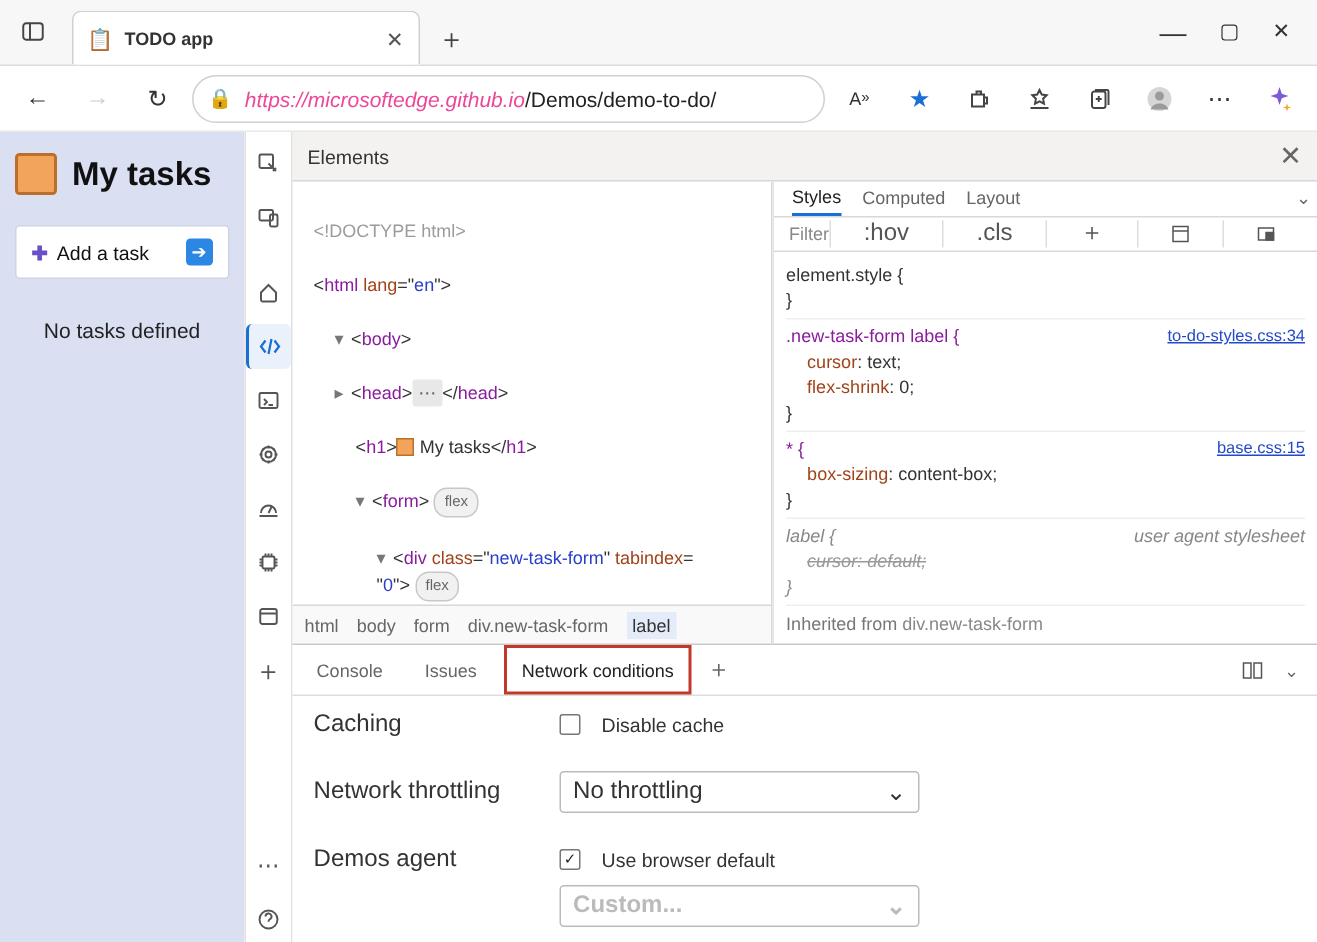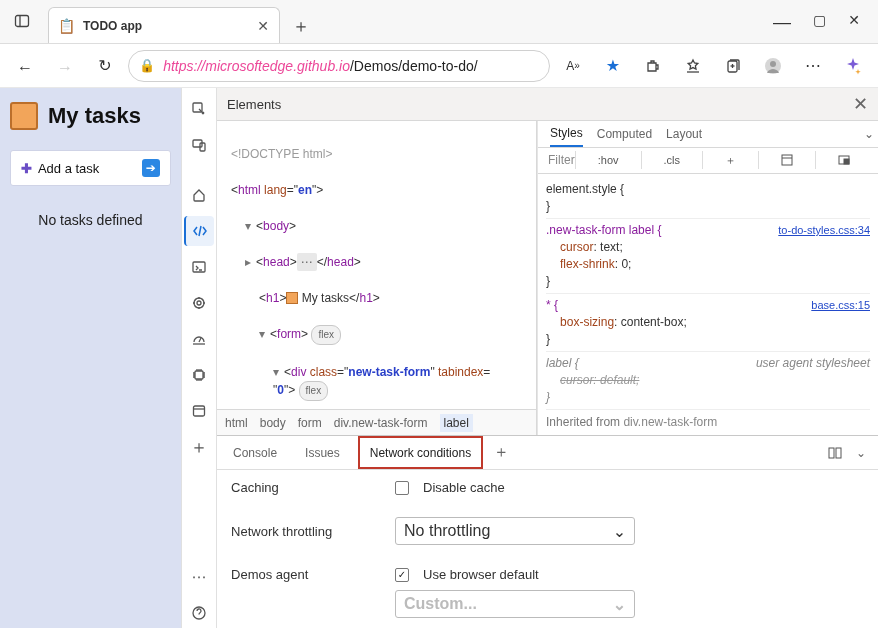--- a/index.html
+++ b/index.html
@@ -50,60 +50,60 @@
 .dt-top { height:30px; background:#f3f2f1; border-bottom:1px solid #d8d8d8; display:flex; align-items:center; padding:16px 10px; font-size:13px; color:#333;}
 .dt-top .xbtn { margin-left:auto; color:#666; font-size:18px;}
 
 .dt-body { flex:1; display:flex; overflow:hidden; }
 
 
 .el-col { width: 320px; display:flex; flex-direction:column; border-right:1px solid #d8d8d8;}
 .el-tree { flex:1; padding:6px 4px 6px 14px; font-family:Consolas,monospace; font-size:12px; line-height:18px; color:#333; overflow:hidden; white-space:pre-wrap; word-break:break-word;}
 .kw { color:#8a1d9d;}
 .attr-n { color:#a1431a;}
-.attr-v { color:#2a40c9;font-weight:bold;}
+.attr-v { color:#2a40c9;}
 .gray { color:#9b9b9b;}
 .pill { display:inline-block; padding:0px 6px; border:1px solid #c8c8c8; border-radius:9px; background:#f1f1f1; font-size:10px; color:#666; vertical-align:middle;}
 .tri { color:#777; display:inline-block; width:11px;}
 .line { padding-left: 0;}
 .i1 { padding-left:14px;}
 .i2 { padding-left:28px;}
 .i3 { padding-left:42px;}
 .ellipsis-box { display:inline-block; background:#e8e8e8; padding:0 4px; border-radius:2px; color:#666;}
 
 .el-crumbs { height:26px; border-top:1px solid #d8d8d8; background:#f9f9f9; display:flex; align-items:center; padding:0 8px; font-size:12px; color:#666; gap:12px;}
 .el-crumbs .c.active { background:#e4ecfa; color:#333; padding:2px 4px;}
 
 
 .st-col { flex:1; display:flex; flex-direction:column; border-left:1px solid #e5e5e5;}
 .st-tabs { height:30px; display:flex; align-items:center; border-bottom:1px solid #d8d8d8; font-size:12px; color:#666; padding:0 4px; gap:14px; padding-left:12px;}
 .st-tabs .t.active { color:#222; border-bottom:2px solid #1a6fd6; height:100%; display:flex; align-items:center;}
 .st-filter { height:30px; display:flex; align-items:center; border-bottom:1px solid #d8d8d8; padding:0 6px; font-size:12px; color:#888;}
 .st-filter .inp { flex:1; padding-left:4px; color:#888;}
-.st-filter .b { padding:0 22px; color:#555; font-size:11px; border-left:1px solid #ddd; height:18px; display:flex;align-items:center;}
+.st-filter .b { padding:0 22px; color:#555; font-size:16px; border-left:1px solid #ddd; height:18px; display:flex;align-items:center;}
 .st-rules { flex:1; padding:4px 8px; font-family:Consolas,monospace; font-size:12px; line-height:17px; color:#333;}
 .sel { color:#8a1d9d;}
 .propname { color:#a1431a; padding-left:14px;}
 .link { color:#2249c9; text-decoration:underline; float:right; font-size:11px;}
 .ua { color:#888; font-style:italic;}
 .strike { text-decoration:line-through; color:#999; font-style:italic; padding-left:14px;}
 .rule-block { border-bottom:1px solid #eee; padding:3px 0;}
 .inherit-row { padding-top:4px; color:#777;}
 .inherit-row .link2 { color:#888;}
 
 
 .drawer { border-top:1px solid #c8c8c8; background:#fff;}
 .dr-tabs { height:34px; display:flex; align-items:center; border-bottom:1px solid #ddd; padding:0 6px; font-size:12px; color:#666; gap:8px;}
 .dr-tabs .dt { padding:0 10px; height:100%; display:flex; align-items:center;}
 .dr-tabs .dt.focus { border:2px solid #c0392b; color:#222;}
 .dr-tabs .plus2 { font-size:16px; margin-left:2px;}
 .dr-tabs .spacer2 { flex:1;}
 .dr-body { padding: 10px 14px; font-size:13px; color:#333;}
 .dr-row { display:flex; align-items:center; margin-bottom:22px; gap:14px;}
-.dr-row label.lbl { width:150px; color:#333; font-size:13px;}
+.dr-row label.lbl { width:150px; color:#333; font-size:16px;}
 .cbox { width:14px; height:14px; border:1px solid #777; border-radius:2px; display:inline-flex; align-items:center; justify-content:center; font-size:10px; color:#222;}
 .sel-box { width:240px; height:28px; border:1px solid #bbb; border-radius:3px; padding:0 8px; display:flex; align-items:center; justify-content:space-between; font-size:16px; color:#333;}
 .sel-box.muted { color:#bbb;}
 
 svg { display:block; }
 </style>
 </head>
 <body>
 
 <div class="titlebar">

